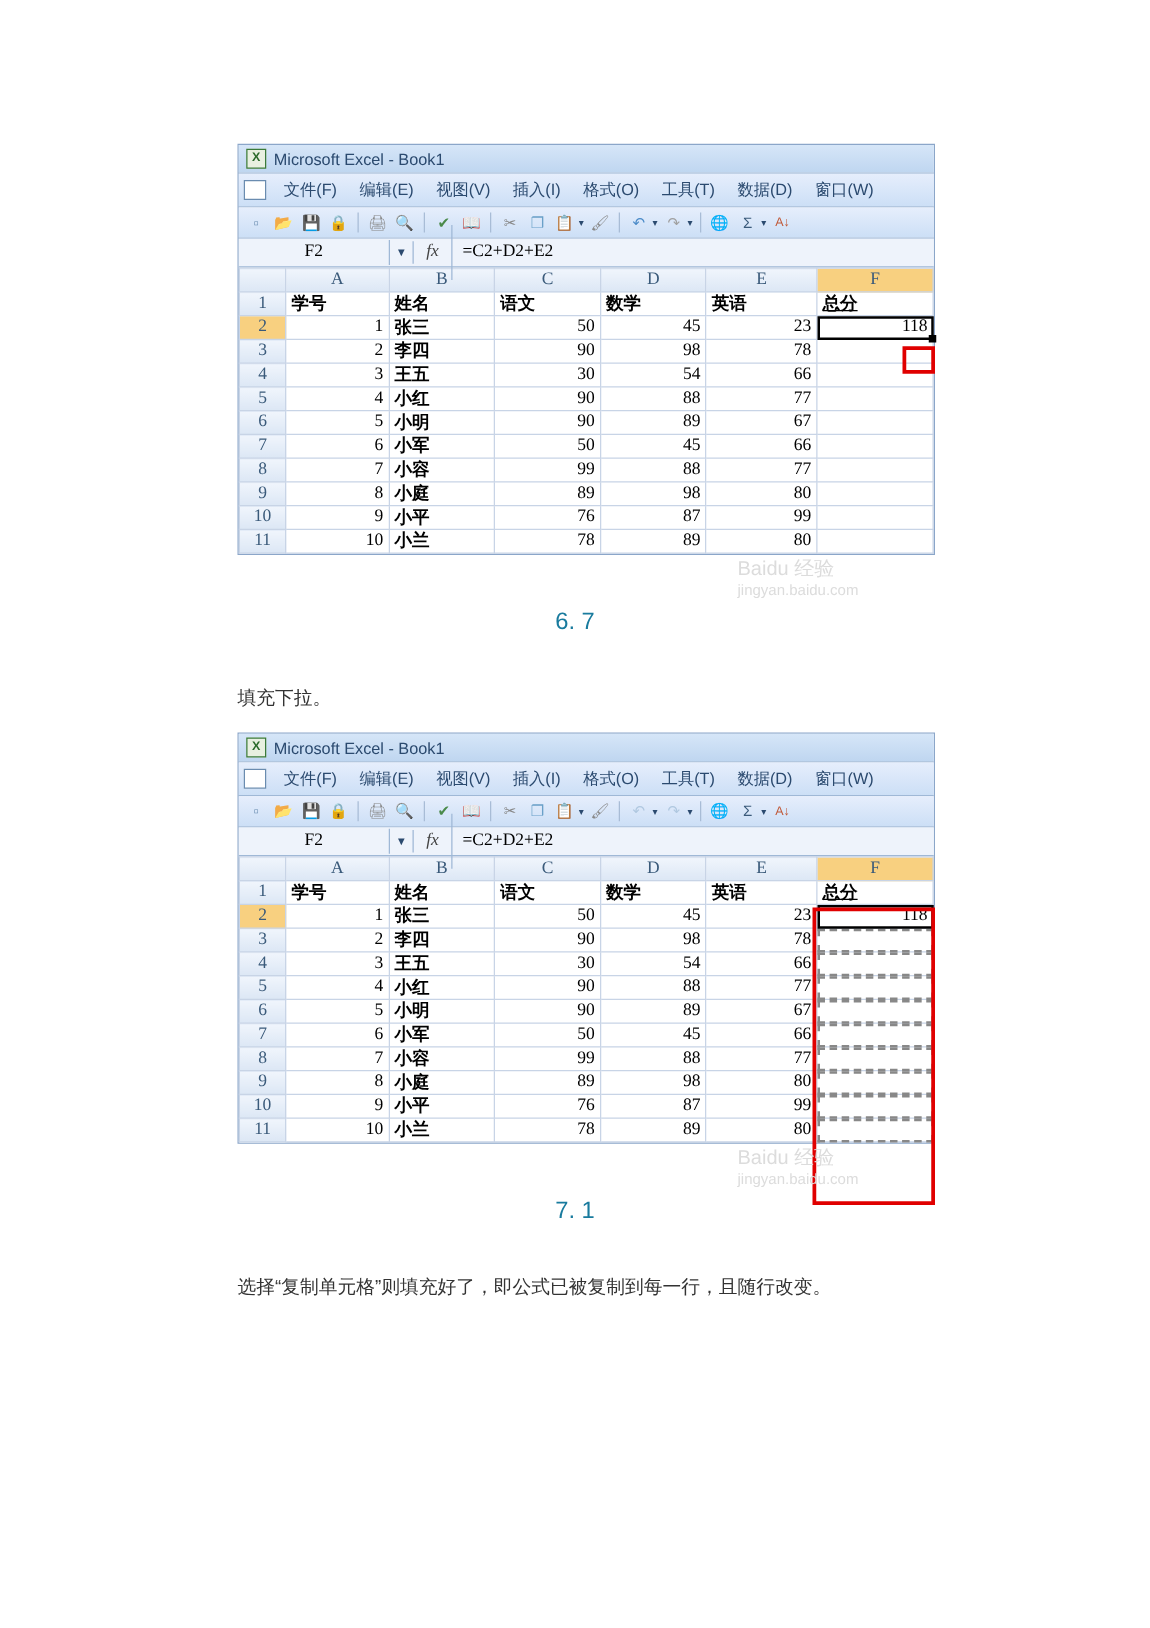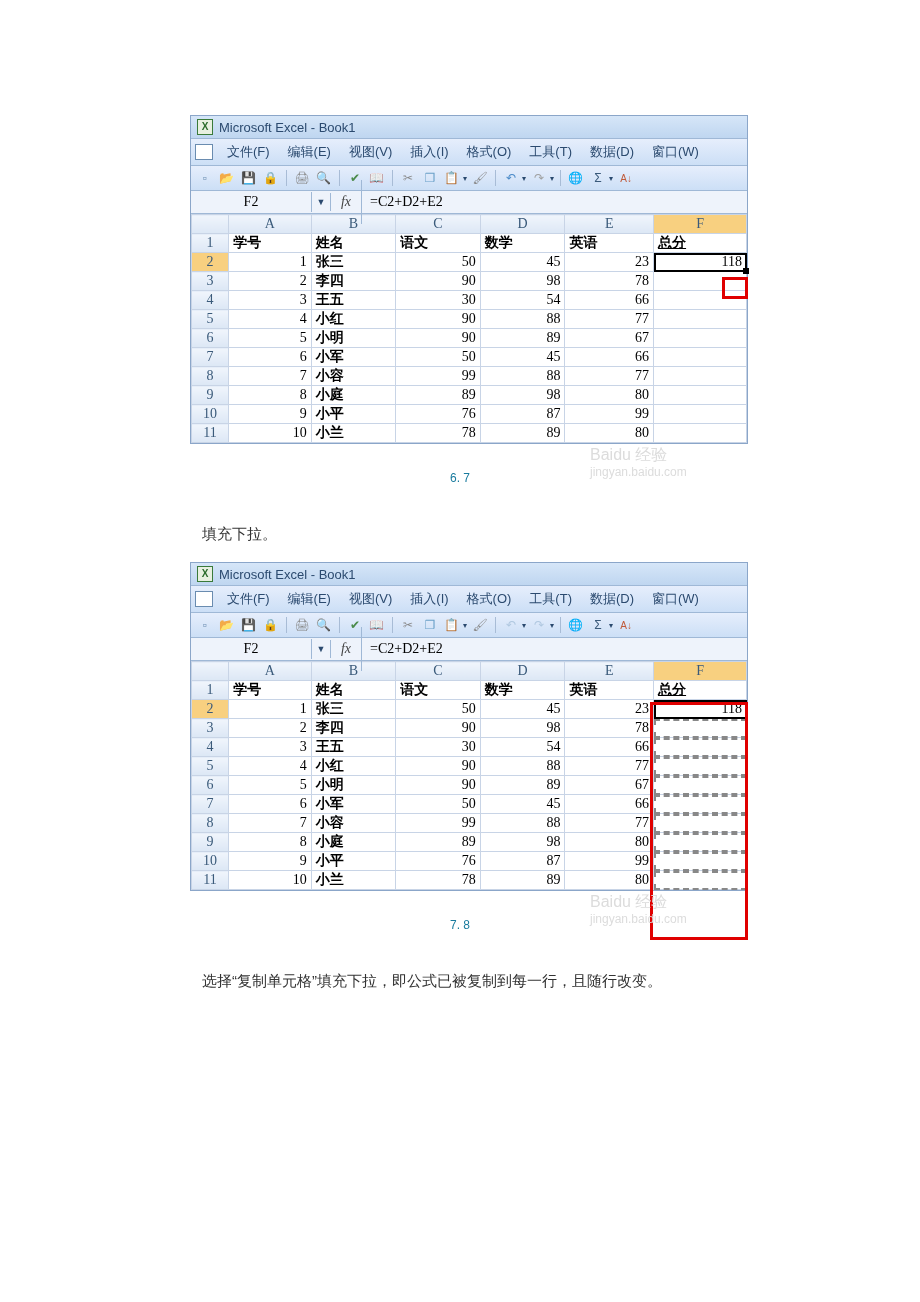--- a/index.html
+++ b/index.html
@@ -165,27 +165,27 @@
     position: absolute;
     color: #dcdcdc;
     font-size: 12px;
     pointer-events: none;
     white-space: nowrap;
   }
   .excel-wrap { position: relative; }
   .caption-num {
     text-align: center;
     color: #197b9e;
-    font-size: 12px;
-    margin: 27px 0 40px 0;
+    font-size: 19px;
+    margin: 43px 0 40px 0;
   }
   .instruction {
     font-size: 15px;
     color: #333;
-    margin: 0 0 18px 12px;
+    margin: 0 0 18px 0;
   }
   .fill-range {
     outline: 2px dashed #888;
     outline-offset: -2px;
   }
   u { text-decoration: underline; }
 </style>
 </head>
 <body>
 
@@ -526,17 +526,17 @@
               <td class="fill-range"></td>
             </tr>
       </tbody>
         </table>
     </div>
     <div class="red-box-small" style="left:460px; top:140px; width:92px; height:232px;"></div>
     <div class="watermark" style="left:400px; top:330px; font-size:16px;">Baidu 经验</div>
     <div class="watermark" style="left:400px; top:350px;">jingyan.baidu.com</div>
   </div>
 
-  <div class="caption-num">7. 8</div>
-
-  <p class="instruction">选择“复制单元格”填充下拉，即公式已被复制到每一行，且随行改变。</p>
+  <div class="caption-num">7. 1</div>
+
+  <p class="instruction">选择“复制单元格”则填充好了，即公式已被复制到每一行，且随行改变。</p>
 
 </div>
 
 </body></html>

